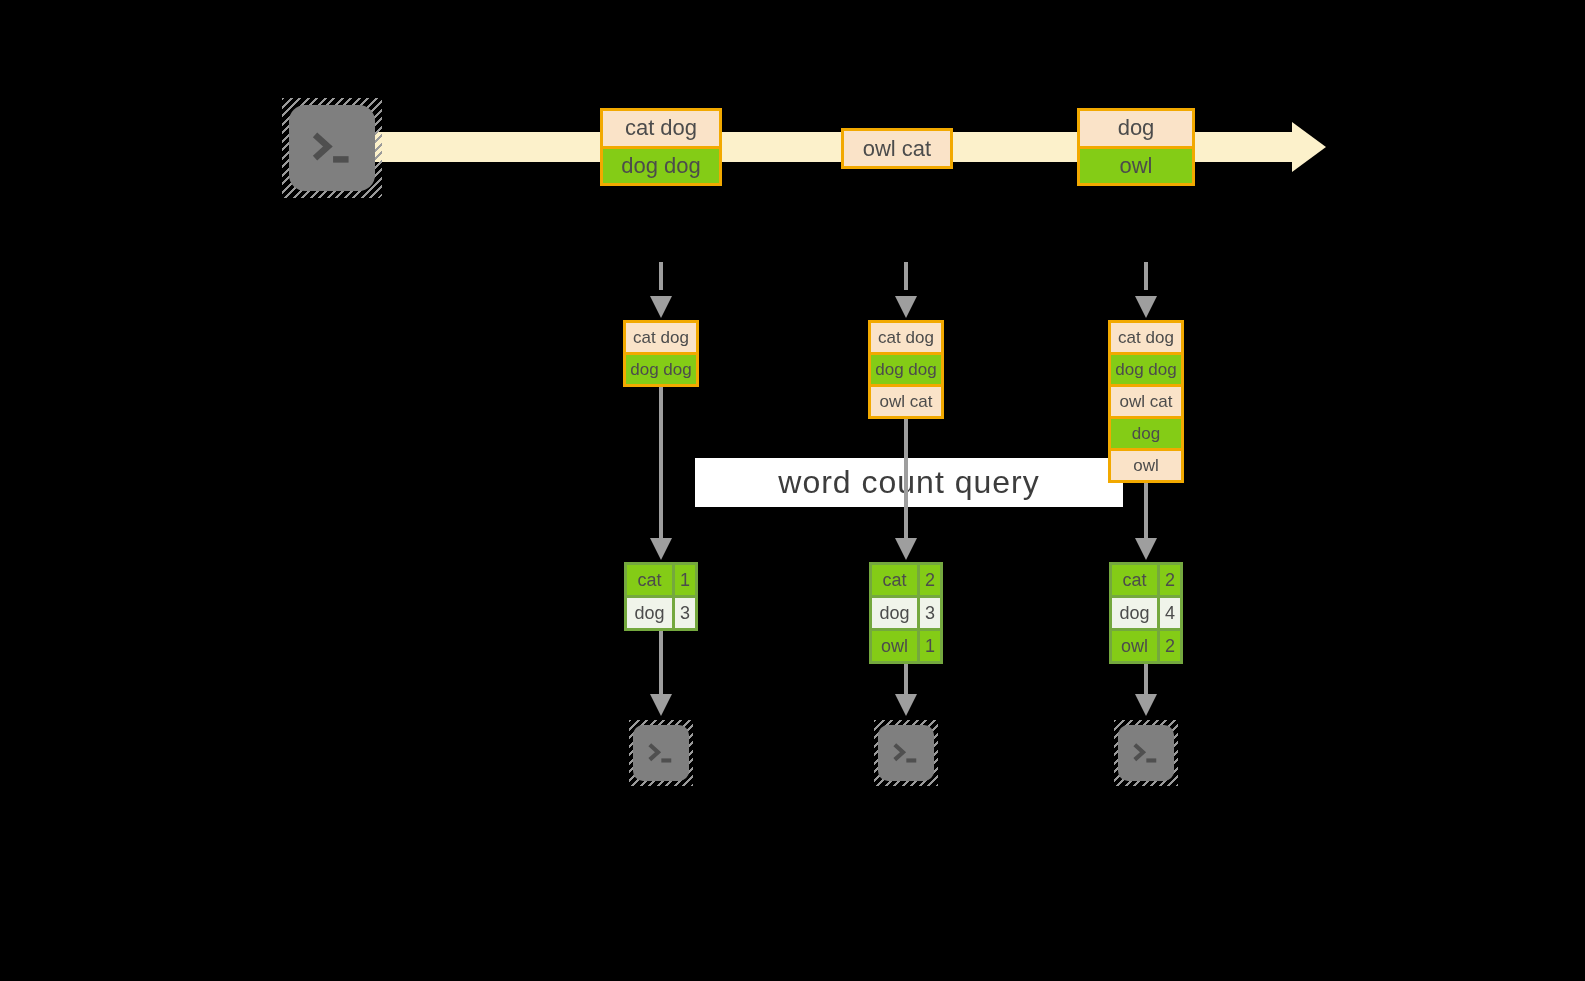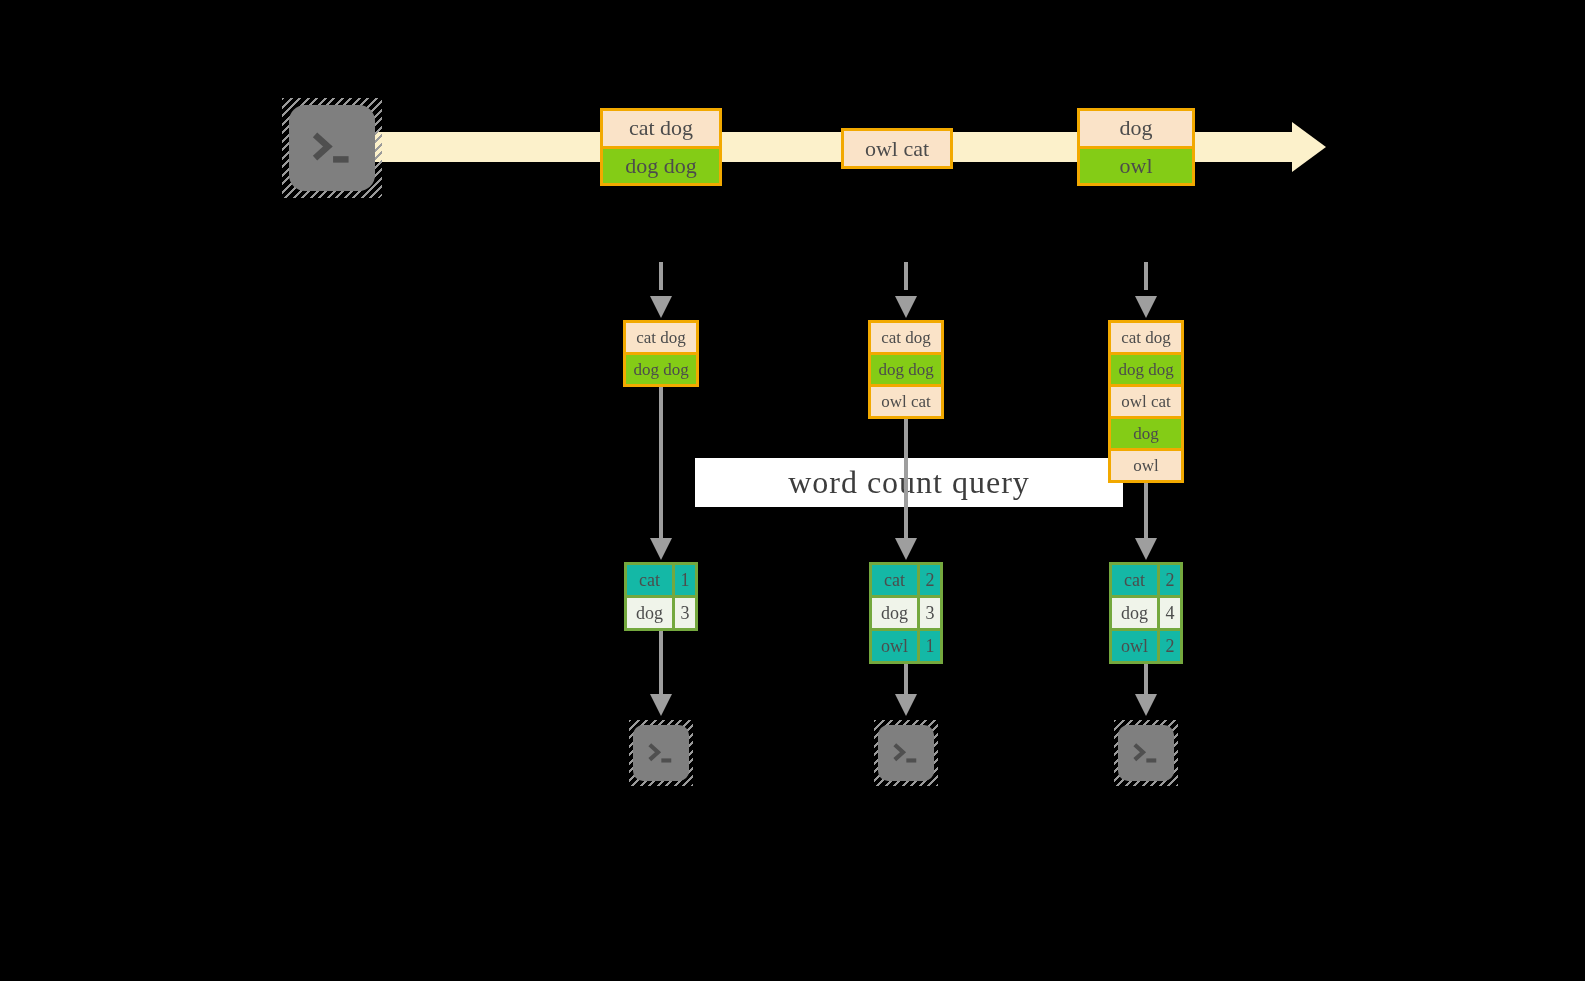--- a/index.html
+++ b/index.html
@@ -1,18 +1,18 @@
 <!DOCTYPE html>
 <html><head>
 <meta charset="utf-8">
 <style>
   html,body{margin:0;padding:0;background:#000;}
   .canvas{
     position:relative;width:1585px;height:981px;background:#000;overflow:hidden;
-    font-family:Liberation Serif, serif;color:#4a4a4a;
+    font-family:Liberation Sans, sans-serif;color:#4a4a4a;
   }
   .abs{position:absolute;}
 
   
   .band{background:#FCF1CB;z-index:1;}
   .band-head{
     width:0;height:0;z-index:1;
     border-top:25px solid transparent;border-bottom:25px solid transparent;
     border-left:34px solid #FCF1CB;
   }
@@ -59,21 +59,21 @@
 
   
   .gtable{
     display:grid;grid-template-columns:45px 20px;gap:3px;
     background:#74A83E;border:3px solid #74A83E;box-sizing:border-box;z-index:3;
   }
   .gcell{
     height:30px;display:flex;align-items:center;justify-content:center;
     font-size:18px;color:#4c4c4c;white-space:nowrap;
   }
-  .gfill-a{background:#14b8a6;}
+  .gfill-a{background:#84cc16;}
   .gfill-b{background:#F0F4EA;}
 </style>
 </head>
 <body>
 
 <div class="canvas">
 
   <div class="abs band" style="left:370px;top:132px;width:922px;height:30px;"></div>
   <div class="abs band-head" style="left:1292px;top:122px;"></div>
 

